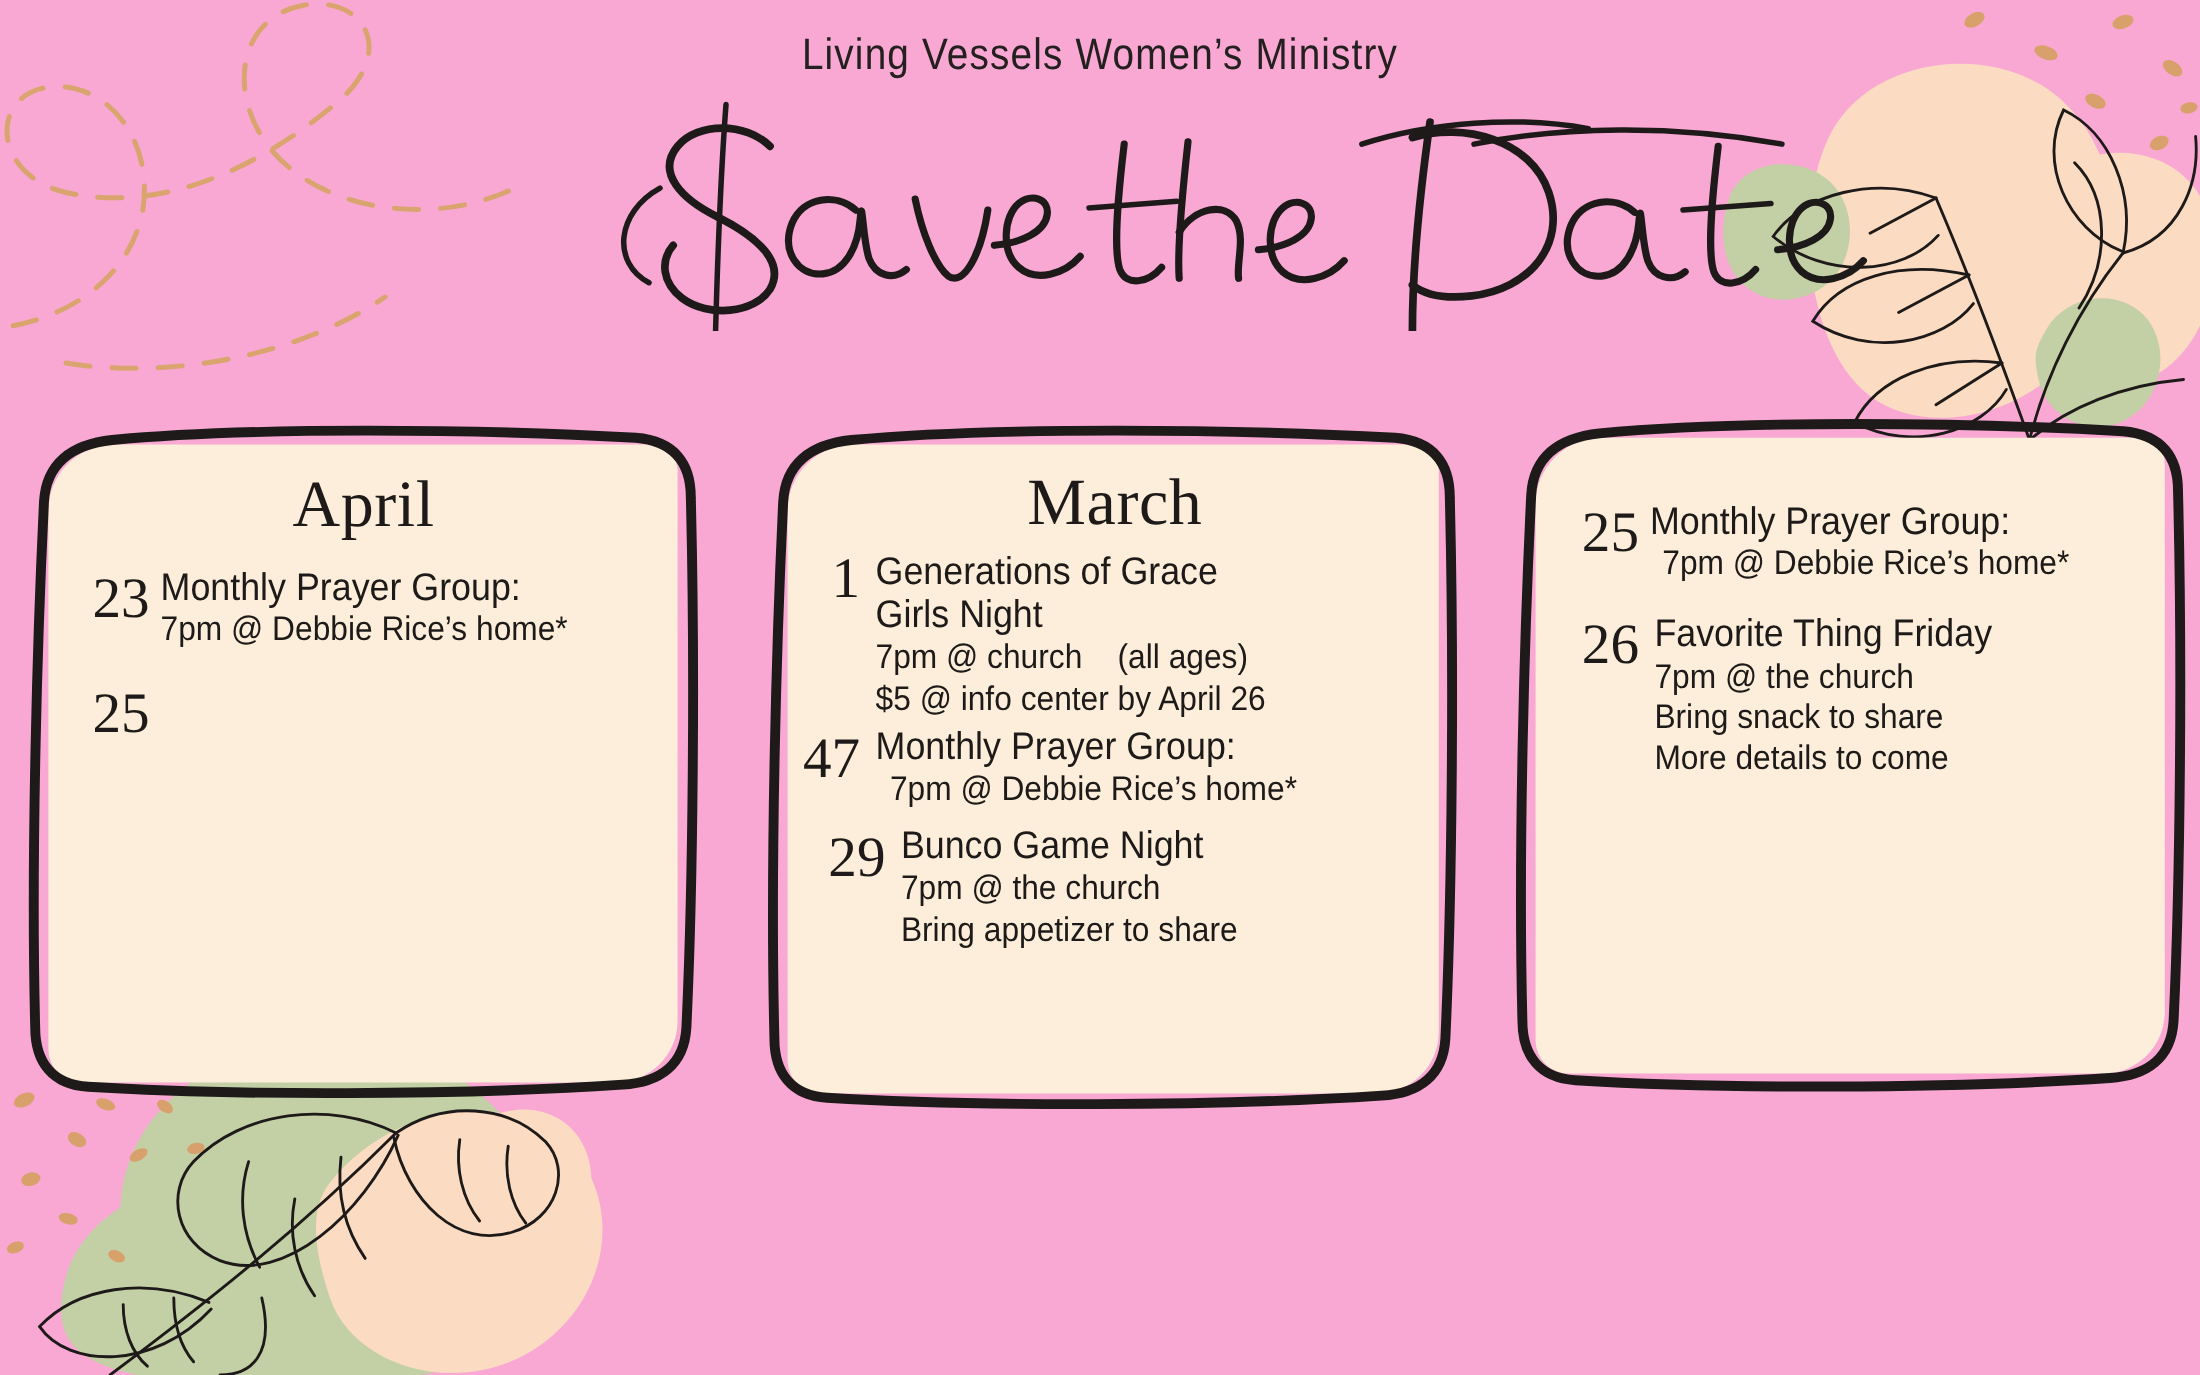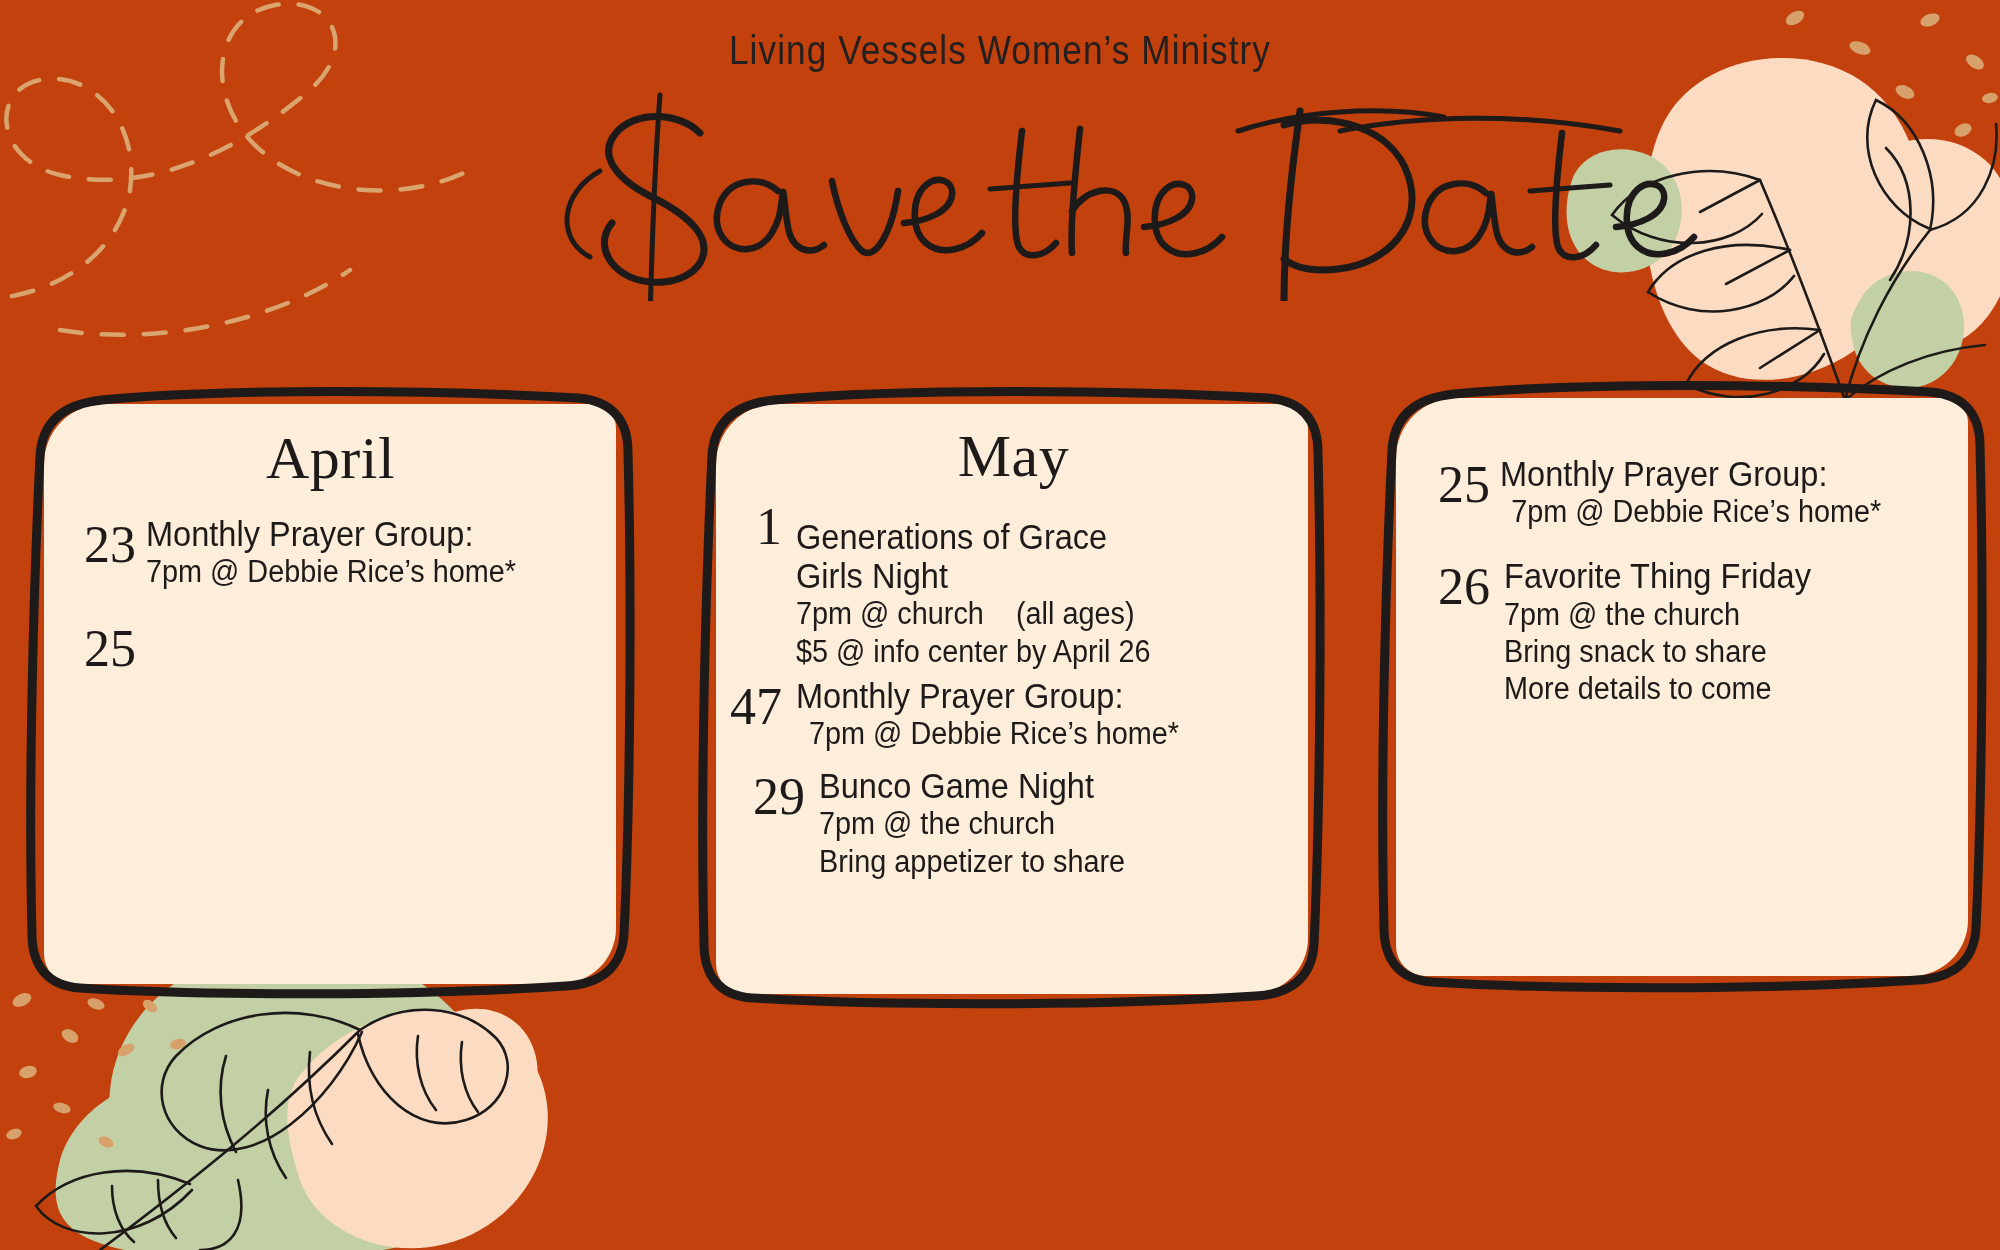--- a/index.html
+++ b/index.html
@@ -7,21 +7,21 @@
     width: 2000px;
     height: 1250px;
     overflow: hidden;
     background: #ffffff;
     font-family: "Liberation Serif", serif;
   }
   #poster {
     position: relative;
     width: 2000px;
     height: 1250px;
-    background: #c2410c;
+    background: #f9a8d4;
     overflow: hidden;
   }
 
   
   .deco { position: absolute; pointer-events: none; }
   #deco-svg { position: absolute; left: 0; top: 0; width: 2000px; height: 1250px; }
 
   
   #header {
     position: absolute;
@@ -339,26 +339,26 @@
 
   <div class="card" id="card-may" style="left:690px; top:378px; width:640px; height:640px;">
     <div class="card-fill" style="left:26px; top:26px; width:592px; height:590px; border-radius:60px 24px 56px 30px;"></div>
     <svg class="card-ink" viewBox="0 0 640 640">
       <path d="M22 78 C24 44 46 26 84 22 C214 10 432 12 578 20
                C614 23 628 44 628 74 C632 234 630 436 624 566
                C622 600 600 616 566 618 C414 628 194 628 62 620
                C30 618 14 598 14 566 C10 406 16 202 22 78 Z" fill="none" stroke="#1d1a19" stroke-width="9" stroke-linejoin="round" stroke-linecap="round"></path>
     </svg>
     <div class="card-body" style="left:36px; top:48px; width:575px;">
-      <div class="month-name">May</div>
+      <div class="month-name">March</div>
       <div class="events">
 
         <div class="event" style="margin-top:14px;">
           <div class="ev-day" style="width:56px; padding-top:2px;">1</div>
-          <div class="ev-lines" style="padding-left:14px;margin-top:17px;">
+          <div class="ev-lines" style="padding-left:14px;">
             <div class="ev-title">Generations of Grace</div>
             <div class="ev-title">Girls Night</div>
             <div class="ev-sub" style="white-space:pre;">7pm @ church    (all ages)</div>
             <div class="ev-sub">$5 @ info center by April 26</div>
           </div>
         </div>
 
         <div class="event" style="margin-top:4px;">
           <div class="ev-day" style="width:56px;">47</div>
           <div class="ev-lines" style="padding-left:14px;">

